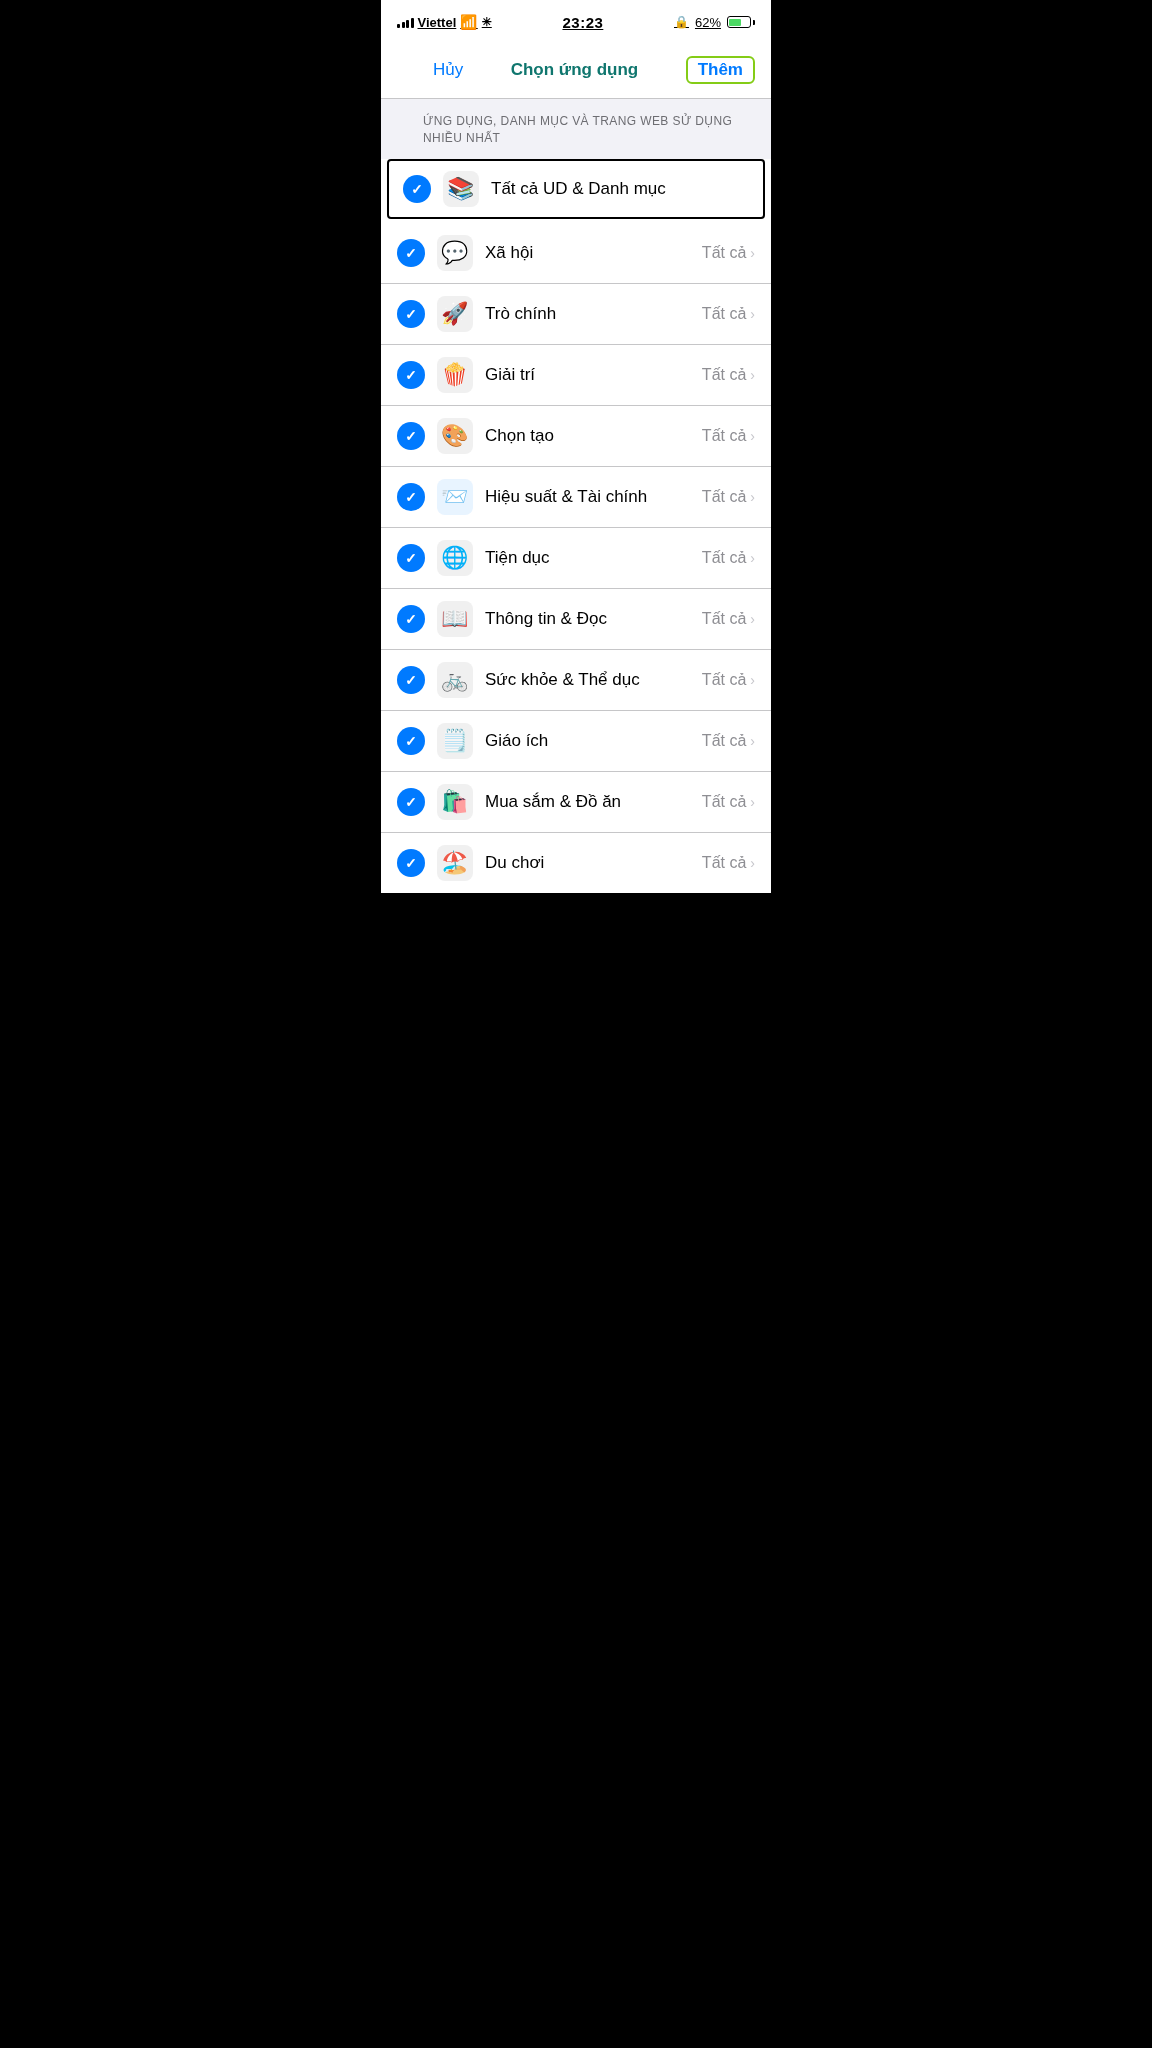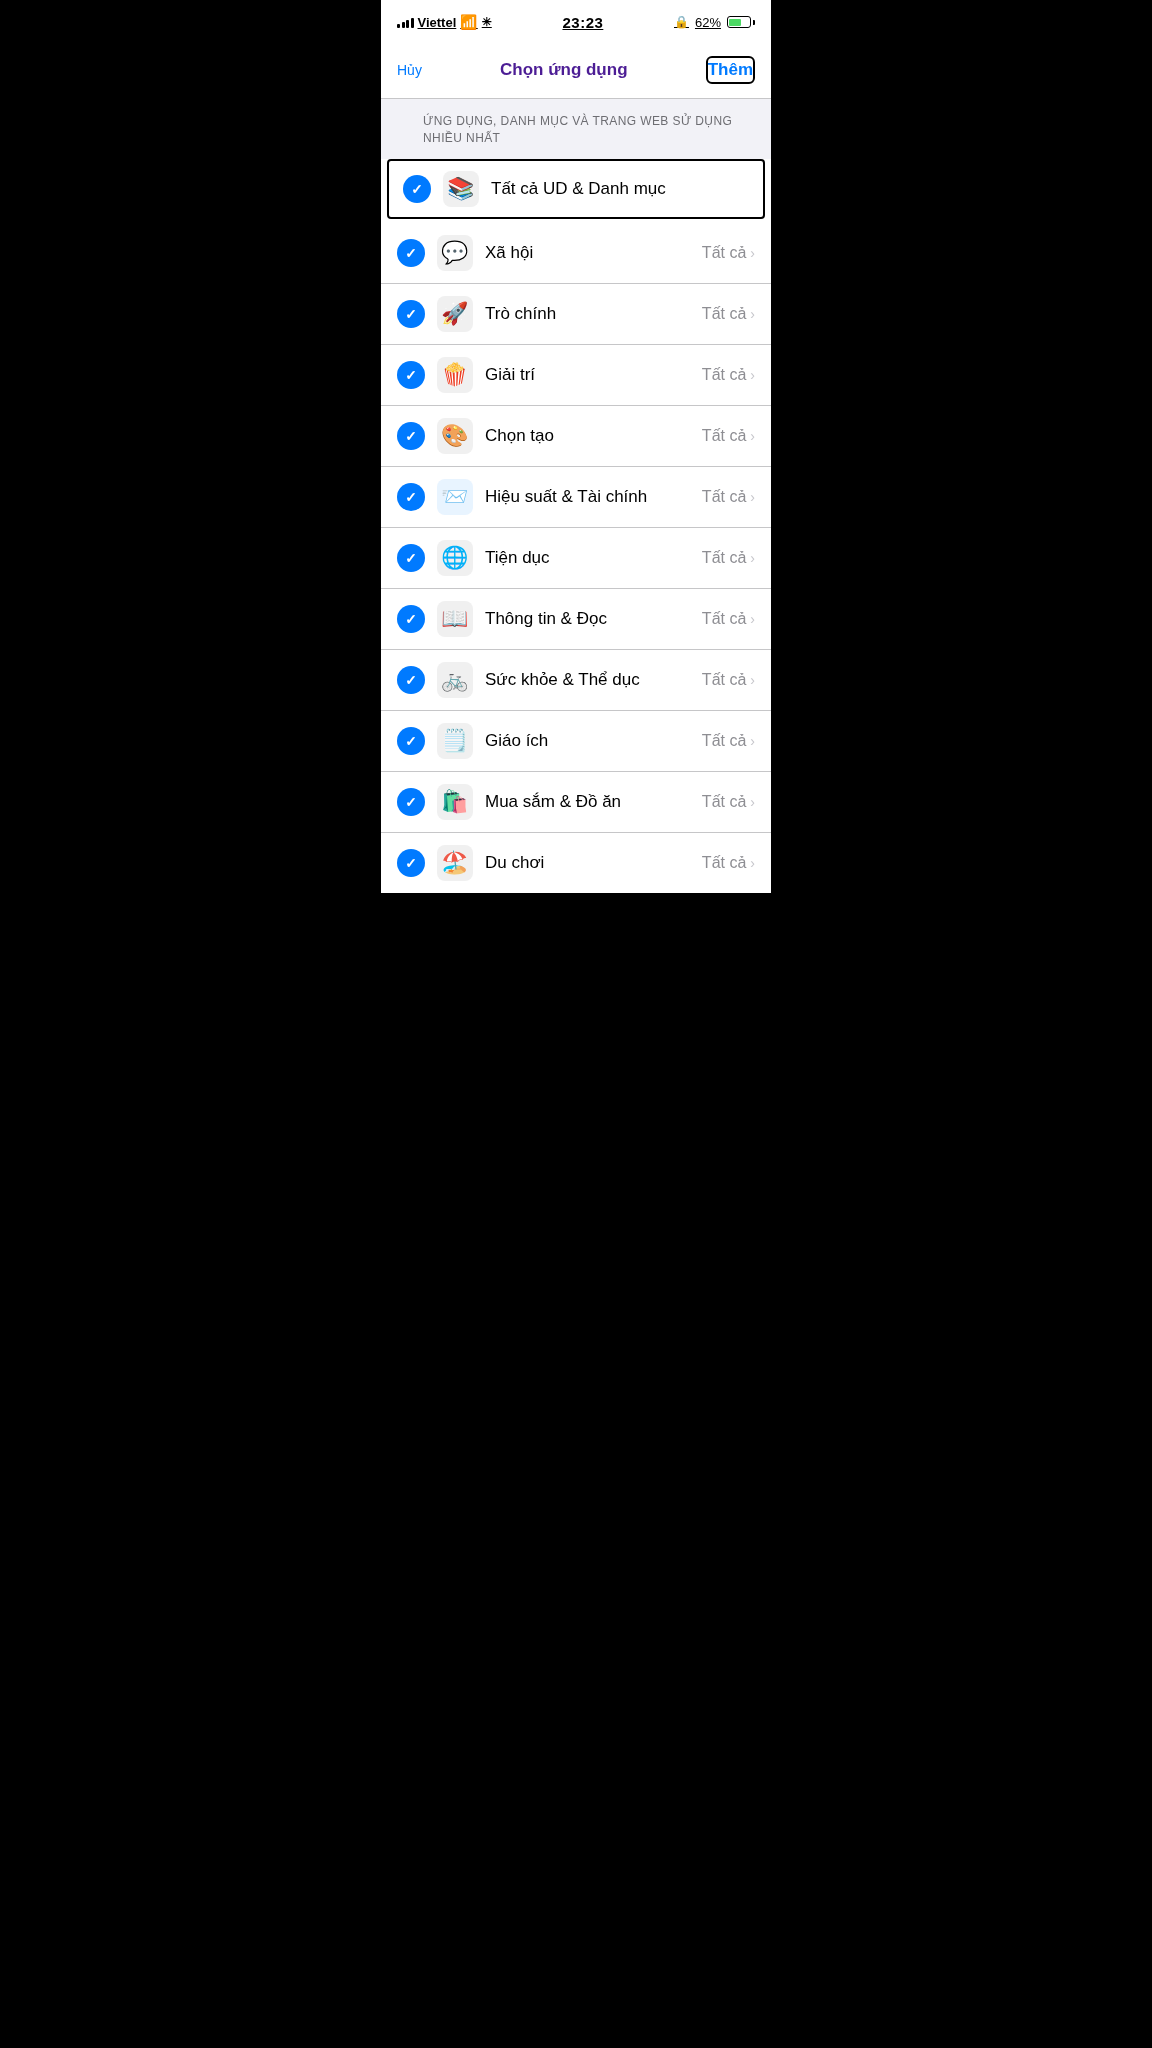--- a/index.html
+++ b/index.html
@@ -103,39 +103,40 @@
     .nav-bar {
       background: #fff;
       padding: 12px 16px 14px;
       display: flex;
       align-items: center;
       justify-content: space-between;
       border-bottom: 0.5px solid #c6c6c8;
     }
 
     .nav-cancel {
-      font-size: 14px;
+      font-size: 17px;
       color: #007aff;
       font-weight: 400;
       cursor: pointer;
+      margin-left: 36px;
     }
 
     .nav-title {
       font-size: 17px;
       font-weight: 700;
-      color: #4c1d95;
+      color: #0f766e;
     }
 
     .nav-add {
       font-size: 17px;
       color: #007aff;
       font-weight: 700;
-      border: 2px solid #000000;
+      border: 2px solid #84cc16;
       border-radius: 6px;
-      padding: 2px 0;
+      padding: 2px 10px;
       cursor: pointer;
     }
 
     
     .section-header {
       background: #f2f2f7;
       padding: 14px 16px 8px;
     }
 
     .section-header-text {

